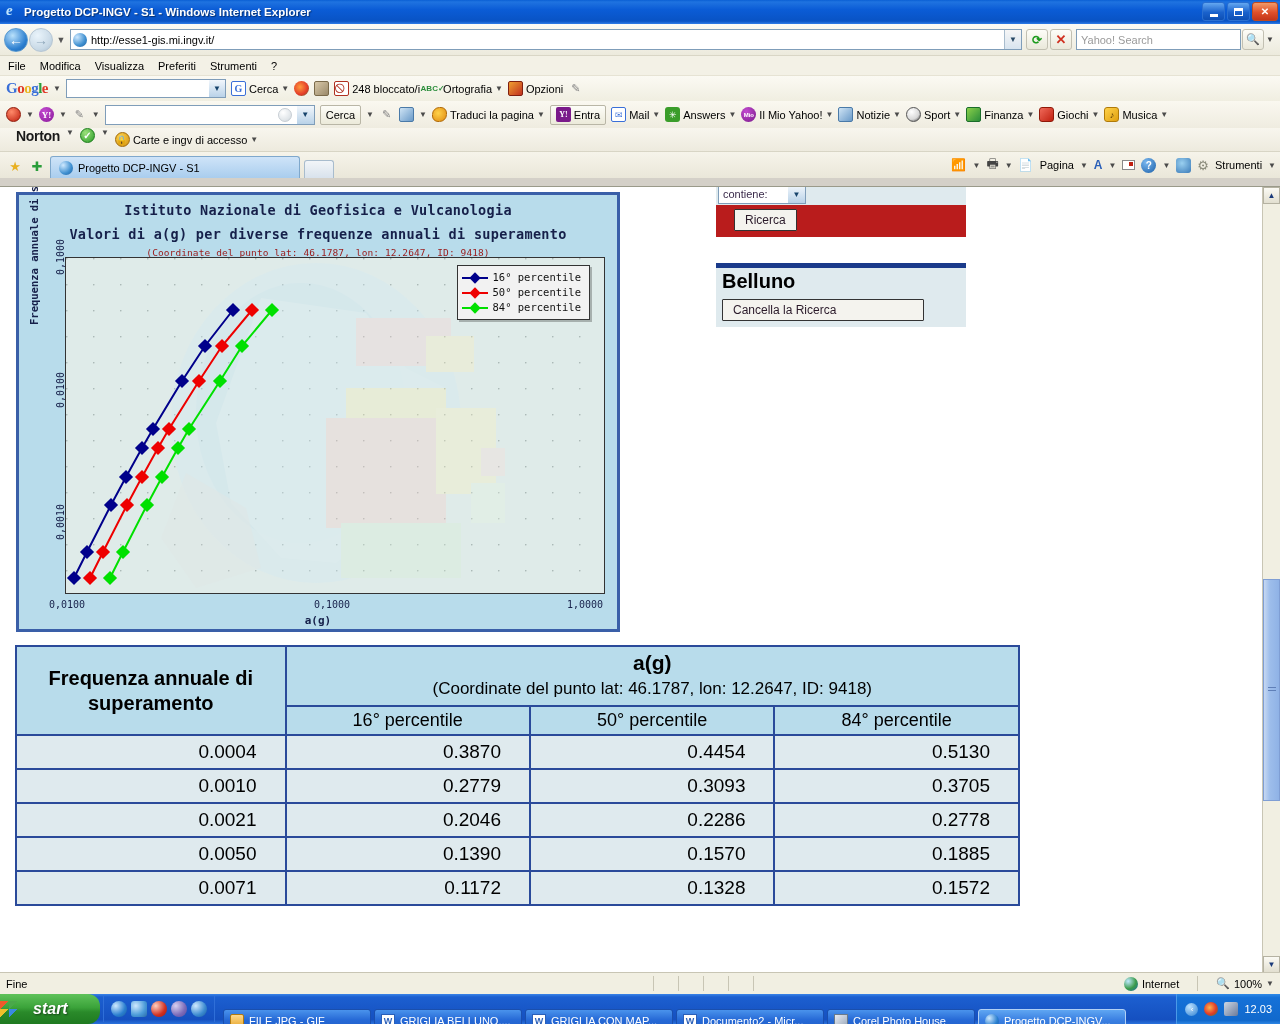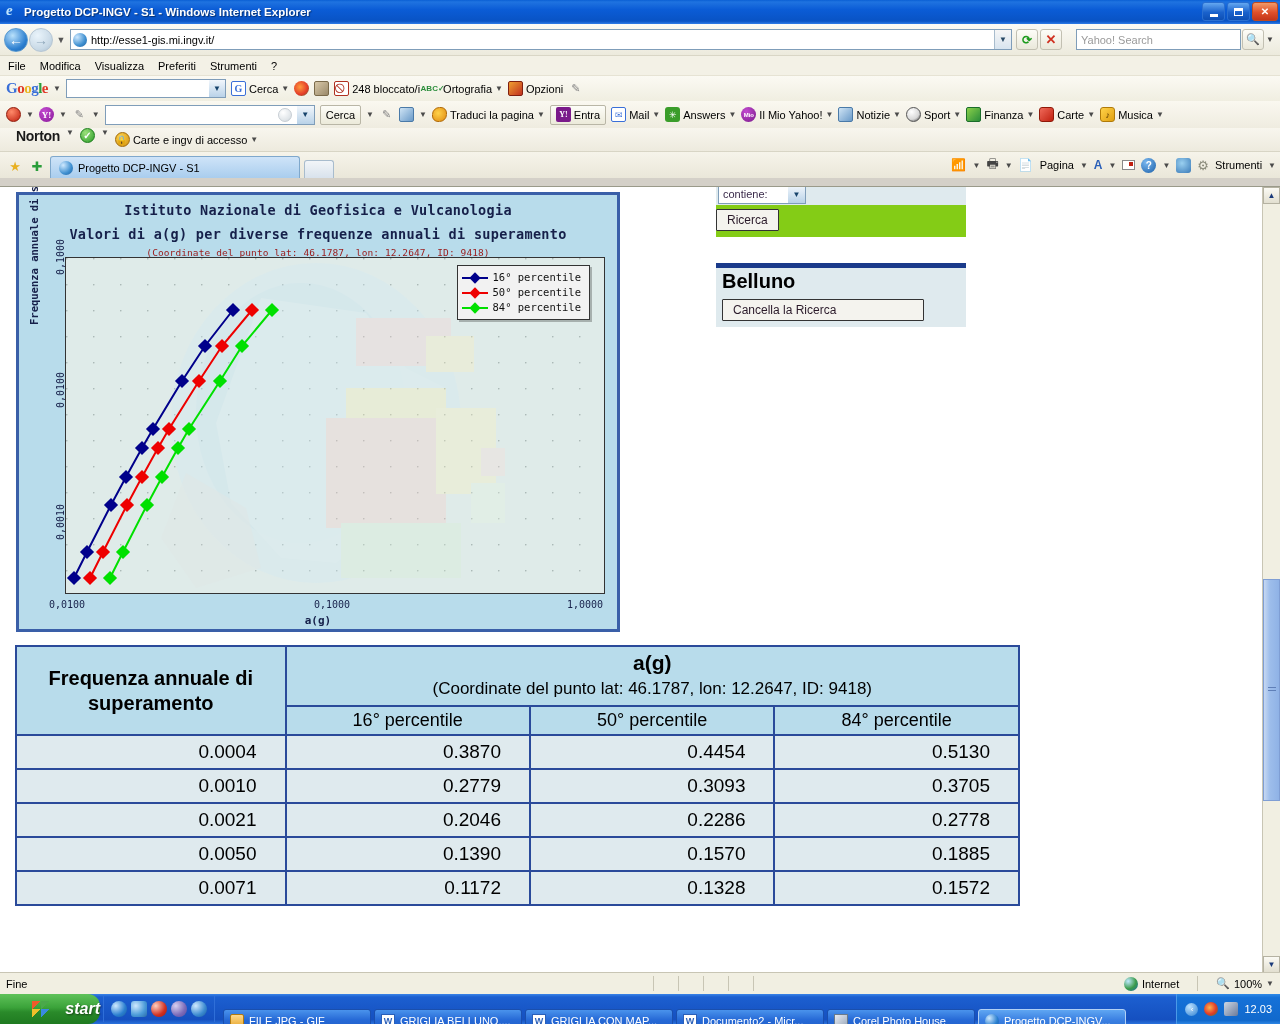--- a/index.html
+++ b/index.html
@@ -90,21 +90,21 @@
     width: 22px; height: 21px; margin-left: 2px;
     border: 1px solid #c2c0b2; border-radius: 3px;
     background: linear-gradient(180deg,#fdfdf8,#eae8da);
     display: flex; align-items: center; justify-content: center;
     font-size: 12px; font-weight: bold;
   }
   .tool-sq.go { color: #1d9a1d; }
   .tool-sq.stop { color: #d03020; font-size: 13px; }
   .search-box {
     width: 165px; height: 21px; background: #fff;
-    border: 1px solid #7f9db9; margin-left: 14px;
+    border: 1px solid #7f9db9; margin-left: 4px;
     display: flex; align-items: center; padding: 0 4px;
     color: #9a9a9a; font-size: 11px;
   }
   .search-go {
     width: 22px; height: 21px; border: 1px solid #c2c0b2; border-radius: 3px;
     background: linear-gradient(180deg,#fdfdf8,#eae8da);
     display: flex; align-items: center; justify-content: center;
     color: #1b5fa8; font-size: 11px; margin-left: 1px;
   }
   .search-caret { width: 12px; text-align: center; color: #444; font-size: 8px; }
@@ -362,21 +362,21 @@
     display: flex; align-items: center; padding-left: 4px;
     font-size: 11px; color: #3a2a4a; position: relative;
     margin-top: -4px;
   }
   .sp-select .dd {
     position: absolute; right: 0; top: 0; width: 17px; height: 18px;
     background: linear-gradient(180deg,#f2f7fc,#b9d2e8);
     display: flex; align-items: center; justify-content: center;
     font-size: 8px; color: #16436b;
   }
-  .sp-block { background: #84cc16; padding: 4px 2px 6px 0; }
+  .sp-block { background: #b91c1c; padding: 4px 2px 6px 18px; }
   .btn-std {
     border: 1px solid #333; background: #f4f3ee;
     padding: 3px 10px; font-size: 12px; color: #2a1a2a;
     font-family: "Liberation Sans", sans-serif;
     border-radius: 1px;
   }
   .sp-gap { height: 26px; background: #fff; }
   .sp-titlebar { height: 5px; background: #1a3a8a; }
   .sp-title {
     background: #a9cfe2; color: #1a3a8a;
@@ -430,24 +430,22 @@
   .taskbar {
     position: absolute; left: 0; top: 994px; width: 1280px; height: 30px;
     background: linear-gradient(180deg,#3a84e8 0%,#1c5fd0 10%,#1550c0 85%,#2a72dc 100%);
     display: flex; align-items: center;
   }
   .startbtn {
     width: 100px; height: 30px;
     background: linear-gradient(180deg,#5fc25a 0%,#3ba33a 45%,#2a8a2a 60%,#1f7a20 100%);
     border-radius: 0 12px 12px 0;
     display: flex; align-items: center; gap: 16px;
-    padding-left: 8px;
     color: #fff; font-style: italic; font-weight: bold; font-size: 16px;
     text-shadow: 1px 1px 2px rgba(0,0,0,.5);
-    justify-content: flex-end;
   }
   .flag {
     width: 17px; height: 16px; flex: none;
     background:
       linear-gradient(135deg,#f05a2a 0 50%, transparent 50%) 0 0/9px 8px no-repeat,
       linear-gradient(135deg,#4aa84a 0 50%, transparent 50%) 9px 0/9px 8px no-repeat,
       linear-gradient(135deg,#f0c02a 0 50%, transparent 50%) 0 8px/9px 8px no-repeat,
       linear-gradient(135deg,#3a8ae0 0 50%, transparent 50%) 9px 8px/9px 8px no-repeat;
   }
   .quick {
@@ -616,21 +614,21 @@
       <span>Sport</span>
       <span class="caret">▼</span>
     </div>
     <div class="tb-item">
       <span class="ic ic-fin"></span>
       <span>Finanza</span>
       <span class="caret">▼</span>
     </div>
     <div class="tb-item">
       <span class="ic ic-games"></span>
-      <span>Carte</span>
+      <span>Giochi</span>
       <span class="caret">▼</span>
     </div>
     <div class="tb-item">
       <span class="ic ic-music">♪</span>
       <span>Musica</span>
       <span class="caret">▼</span>
     </div>
   </div>
 
   <div class="nbar">

